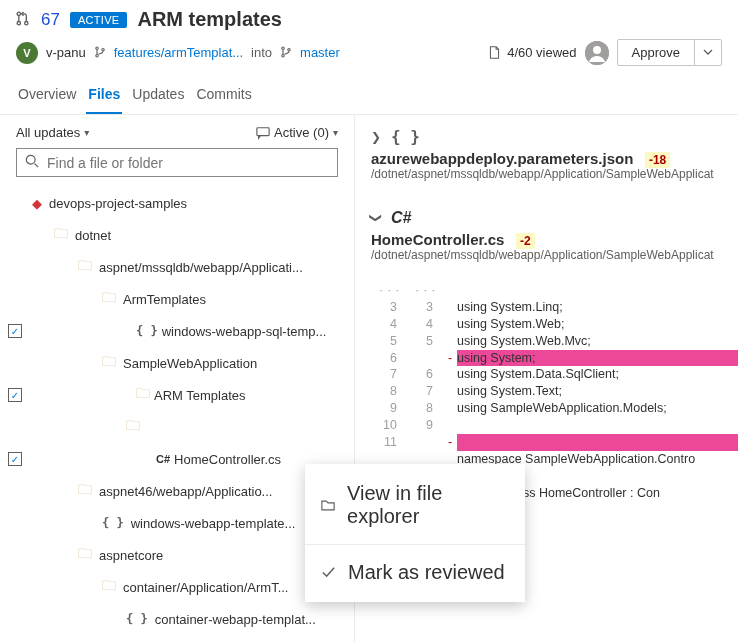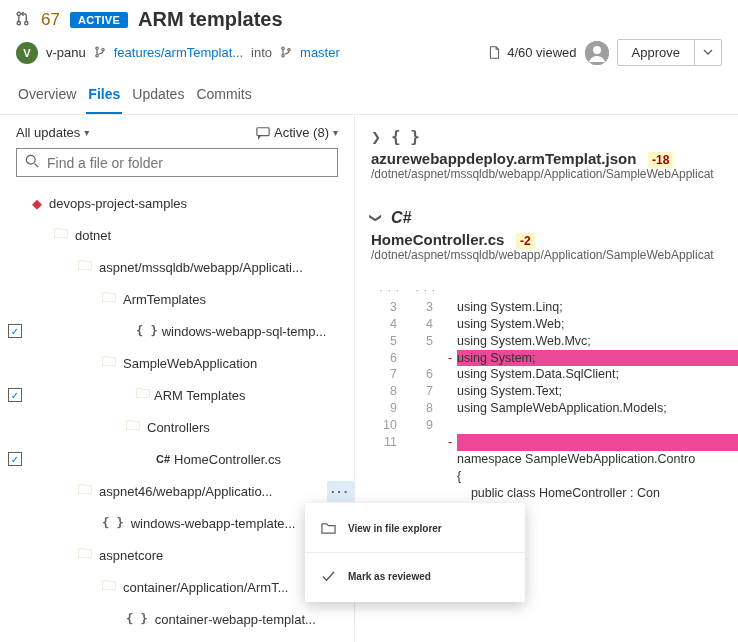--- a/index.html
+++ b/index.html
@@ -1,21 +1,21 @@
 <!DOCTYPE html>
 <html><head>
 <meta charset="utf-8">
 <style>
 * { margin: 0; padding: 0; box-sizing: border-box; font-family: "Segoe UI", -apple-system, sans-serif; }
 body { width: 738px; height: 642px; overflow: hidden; background: #fff; color: #323130; font-size: 13px; position: relative; }
 
 .hdr { display: flex; align-items: center; padding: 8px 16px 4px 16px; gap: 10px; }
 .pr-icon { color: #605e5c; font-size: 14px; }
-.pr-num { font-size: 17px; color: #a16207; }
-.badge-active { background: #0078d4; color: #fff; padding: 2px 8px; border-radius: 2px; font-size: 11px; font-weight: 700; letter-spacing: .3px; }
+.pr-num { font-size: 17px; color: #1d4ed8; }
+.badge-active { background: #0078d4; color: #fff; padding: 2px 8px; border-radius: 2px; font-size: 11px; font-weight: 400; letter-spacing: .3px; }
 .pr-title { font-size: 20px; font-weight: 600; }
 
 .sub { display: flex; align-items: center; padding: 4px 16px 10px 16px; gap: 8px; font-size: 13px; color: #323130; }
 .avatar { width: 22px; height: 22px; border-radius: 50%; background: #4c7a34; color: #fff; display: flex; align-items: center; justify-content: center; font-size: 11px; font-weight: 600; }
 .branch { color: #0078d4; max-width: 140px; white-space: nowrap; overflow: hidden; text-overflow: ellipsis; }
 .branch-ico { color: #605e5c; font-size: 11px; }
 .into { color: #605e5c; }
 .spacer { flex: 1; }
 .viewed { display: flex; align-items: center; gap: 6px; color: #323130; }
 .persona { width: 24px; height: 24px; border-radius: 50%; background: #a19f9d; }
@@ -62,21 +62,21 @@
 
 .diffblock { margin-top: 20px; font-family: Consolas, monospace; font-size: 12.5px; line-height: 1.35; }
 .diffrow { display: flex; }
 .ln { width: 36px; text-align: right; padding-right: 10px; color: #a19f9d; user-select: none; }
 .code { flex: 1; white-space: pre; }
 .code.del { background: #ec4899; }
 .marker { width: 14px; text-align: center; color: #a80000; }
 .dots { color: #a19f9d; padding-left: 8px; letter-spacing: 4px; font-family: sans-serif; }
 
 .menu { position: absolute; bottom: 40px; left: 305px; width: 220px; background: #fff; box-shadow: 0 4px 14px rgba(0,0,0,.22); z-index: 50; padding: 6px 0; }
-.menu-item { display: flex; align-items: center; padding: 12px 16px; gap: 12px; cursor: pointer; font-size: 10px; font-weight: bold; }
+.menu-item { display: flex; align-items: center; padding: 12px 16px; gap: 12px; cursor: pointer; font-size: 20px; }
 .menu hr { border: none; border-top: 1px solid #edebe9; margin: 4px 0; }
 </style>
 </head>
 <body>
 
 <div class="hdr">
   <span class="pr-icon">
     <svg width="15" height="15" viewBox="0 0 16 16" fill="none" stroke="currentColor" stroke-width="1.4">
         <circle cx="3" cy="3" r="1.8"></circle>
         <circle cx="3" cy="13" r="1.8"></circle>
@@ -149,21 +149,21 @@
     <div class="filbar">
       <span class="dd">
         <span>All updates</span>
         <span class="chev-d">▾</span>
       </span>
       <span class="dd">
         <svg width="14" height="14" viewBox="0 0 16 16" fill="none" stroke="#605e5c" stroke-width="1.3">
             <rect x="1" y="2" width="14" height="9" rx="1"></rect>
             <path d="M5 11l-2 3v-3"></path>
           </svg>
-        <span>Active (8)</span>
+        <span>Active (0)</span>
         <span class="chev-d">▾</span>
       </span>
     </div>
     <div class="searchbox">
       <span class="search-ico">
         <svg width="14" height="14" viewBox="0 0 16 16" fill="none" stroke="currentColor" stroke-width="1.4">
             <circle cx="6.5" cy="6.5" r="5"></circle>
             <path d="M11 11l4 4"></path>
           </svg>
       </span>
@@ -198,21 +198,20 @@
         <span class="lbl">SampleWebApplication</span>
       </div>
       <div class="node" style="padding-left:8px;gap:4px">
         <span class="chk">✓</span>
         <span style="width:106px"></span>
         <span class="ico-f">🗀</span>
         <span class="lbl">ARM Templates</span>
       </div>
       <div class="node" style="padding-left:126px">
         <span class="ico-f">🗀</span>
-        <span class="lbl">Controllers</span>
       </div>
       <div class="node" style="padding-left:8px;gap:4px">
         <span class="chk">✓</span>
         <span style="width:126px"></span>
         <span class="ico-cs">C#</span>
         <span class="lbl">HomeController.cs</span>
       </div>
       <div class="node" style="padding-left:78px">
         <span class="ico-f">🗀</span>
         <span class="lbl">aspnet46/webapp/Applicatio...</span>
@@ -237,21 +236,21 @@
     </div>
   </div>
 
   <div class="right">
     <div class="filehdr">
       <div class="top">
         <span class="tog">❯</span>
         <span class="ico-json" style="font-size:16px">{ }</span>
       </div>
       <div>
-        <span class="fname">azurewebappdeploy.armTemplat.json</span>
+        <span class="fname">azurewebappdeploy.parameters.json</span>
         <span class="diffstat">-18</span>
       </div>
       <span class="fpath">/dotnet/aspnet/mssqldb/webapp/Application/SampleWebApplicat</span>
     </div>
 
     <div class="filehdr" style="margin-top:28px">
       <div class="top">
         <span class="tog" style="transform:rotate(90deg);display:inline-block">❯</span>
         <span class="lang">C#</span>
       </div>

